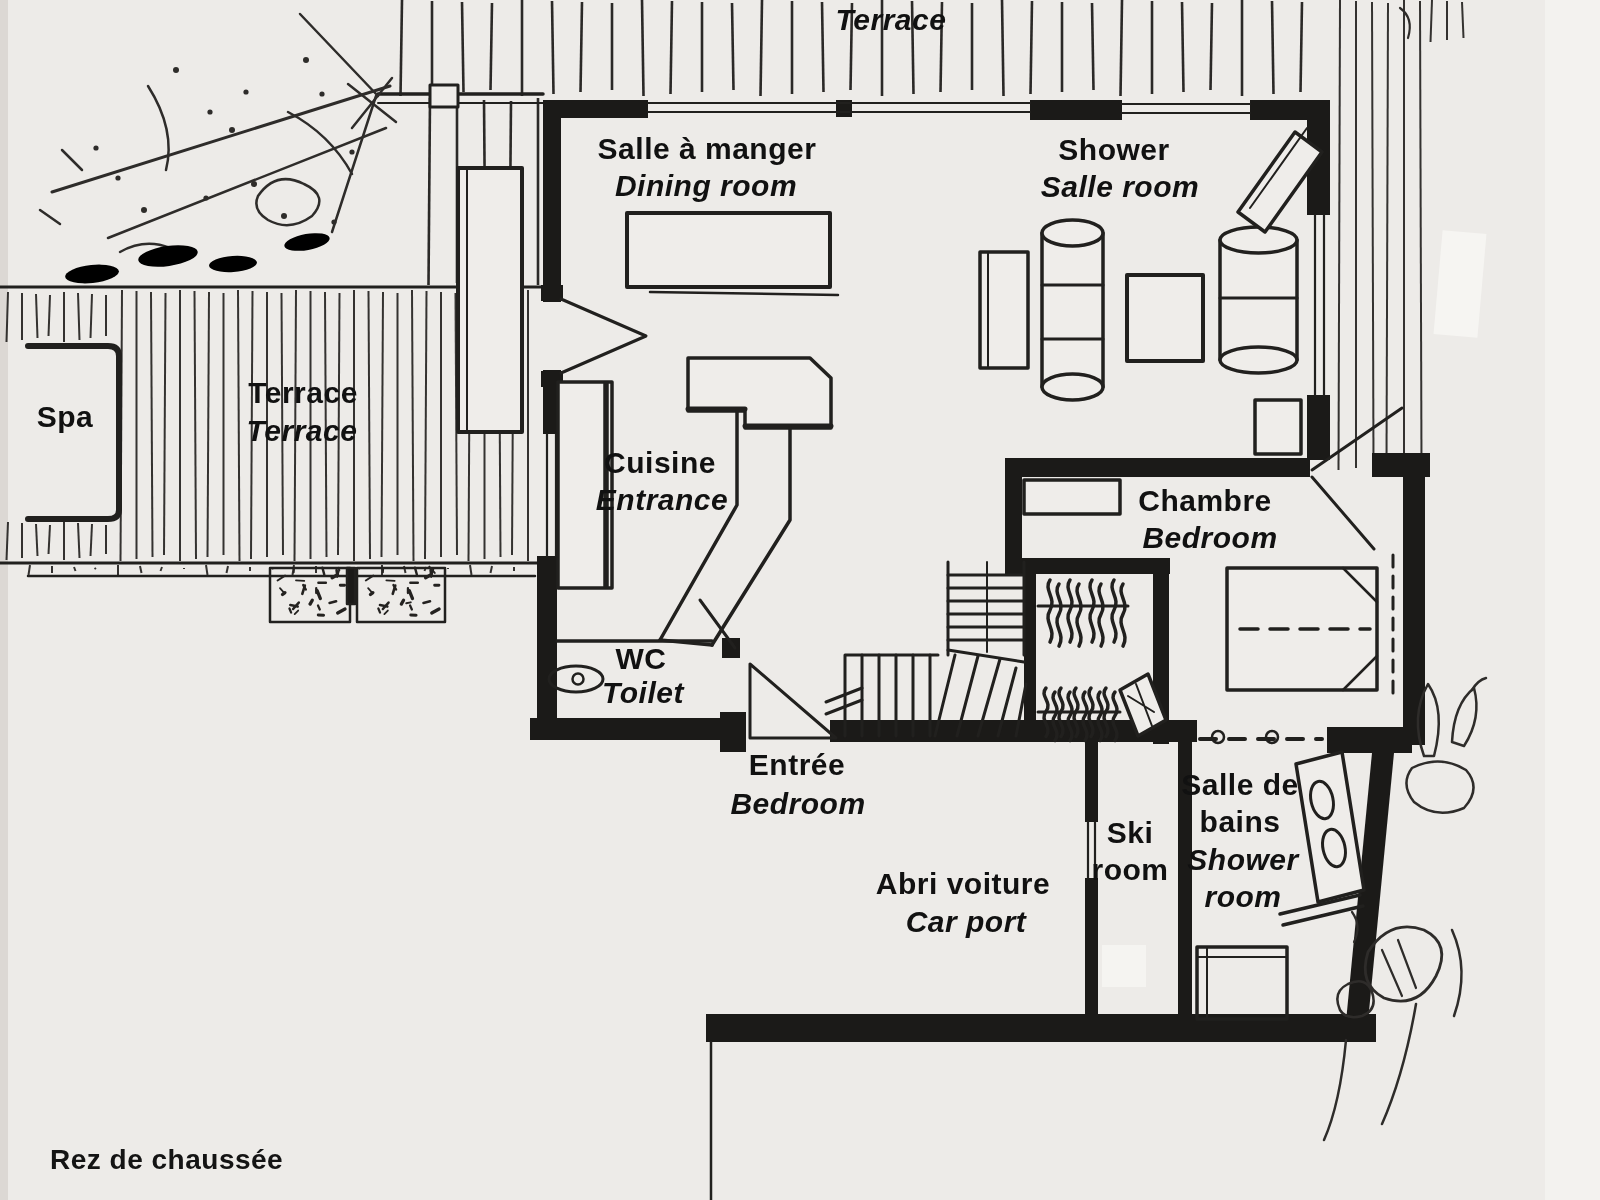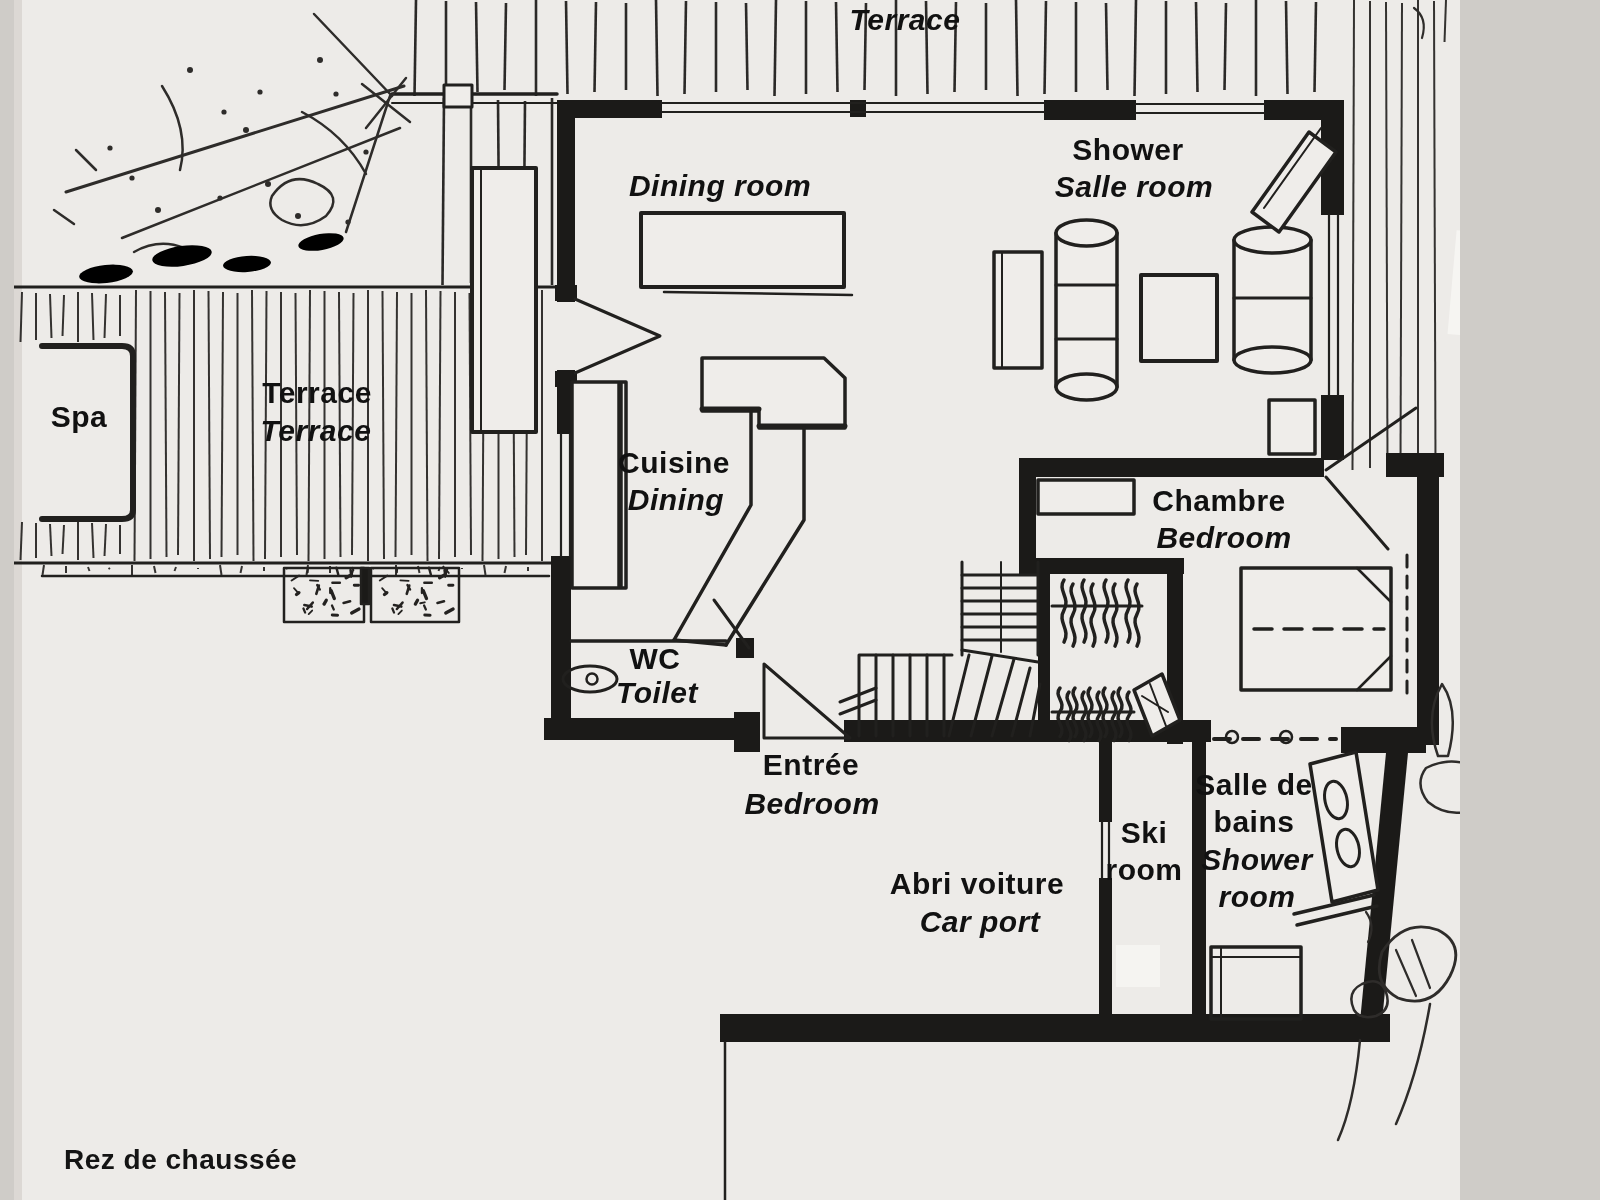--- a/index.html
+++ b/index.html
@@ -1,17 +1,17 @@
 <!DOCTYPE html>
 <html><head>
 <meta charset="utf-8">
 <style>
   html,body{margin:0;padding:0;background:#cfccc8;}
-  .stage{position:relative;width:1446px;height:1200px;background:#edebe8;overflow:hidden;
-         font-family:"Liberation Sans","DejaVu Sans",sans-serif;margin-left:14px;}
+  .stage{position:relative;width:1600px;height:1200px;background:#edebe8;overflow:hidden;
+         font-family:"Liberation Sans","DejaVu Sans",sans-serif;}
   svg{position:absolute;left:0;top:0;}
   .lbl{position:absolute;transform:translateX(-50%);color:#111;font-weight:bold;font-size:30px;
        line-height:37px;white-space:nowrap;text-align:center;letter-spacing:0.5px;}
   .lbl.it{font-style:italic;}
   .lbl.wrap{white-space:normal;}
   .title-lbl{position:absolute;color:#141414;font-weight:bold;font-size:28px;letter-spacing:0.5px;}
   
   .hatch line{stroke:#343230;stroke-width:2;}
   .hatch.bold line{stroke:#2b2927;stroke-width:2.6;}
   .speck line{stroke:#242220;stroke-linecap:round;}
@@ -439,28 +439,29 @@
     <path d="M1340,1010 q-8,-18 8,-26 q18,-8 24,8 q6,18 -10,24 q-16,4 -22,-6 z" stroke-width="2.5"></path>
     <path d="M1346,1040 q-6,64 -22,100" stroke-width="2.5"></path>
     <path d="M1416,1004 q-12,70 -34,120" stroke-width="2.5"></path>
     <path d="M1452,930 q18,40 2,86" stroke-width="2.5"></path>
     <path d="M1352,912 q10,14 2,30" stroke-width="2.2"></path>
     <path d="M1400,8 q14,10 8,30" stroke-width="2.2"></path>
   </g>
 </svg>
 
 <div class="lbl it" style="left:891px;top:1px">Terrace</div>
+<div class="lbl" style="left:707px;top:130px">Salle à manger</div>
 <div class="lbl it" style="left:706px;top:167px">Dining room</div>
 <div class="lbl" style="left:1114px;top:131px">Shower</div>
 <div class="lbl it" style="left:1120px;top:168px">Salle room</div>
 <div class="lbl" style="left:65px;top:398px">Spa</div>
 <div class="lbl" style="left:303px;top:374px">Terrace</div>
 <div class="lbl it" style="left:302px;top:412px">Terrace</div>
 <div class="lbl" style="left:660px;top:444px">Cuisine</div>
-<div class="lbl it" style="left:662px;top:481px">Dining</div>
+<div class="lbl it" style="left:662px;top:481px">Entrance</div>
 <div class="lbl" style="left:1205px;top:482px">Chambre</div>
 <div class="lbl it" style="left:1210px;top:519px">Bedroom</div>
 <div class="lbl" style="left:641px;top:640px">WC</div>
 <div class="lbl it" style="left:643px;top:674px">Toilet</div>
 <div class="lbl" style="left:797px;top:746px">Entrée</div>
 <div class="lbl it" style="left:798px;top:785px">Bedroom</div>
 <div class="lbl" style="left:963px;top:865px">Abri voiture</div>
 <div class="lbl it" style="left:966px;top:903px">Car port</div>
 <div class="lbl wrap" style="left:1130px;top:814px;width:104px">Ski room</div>
 <div class="lbl wrap" style="left:1240px;top:766px;width:172px">Salle de bains</div>

